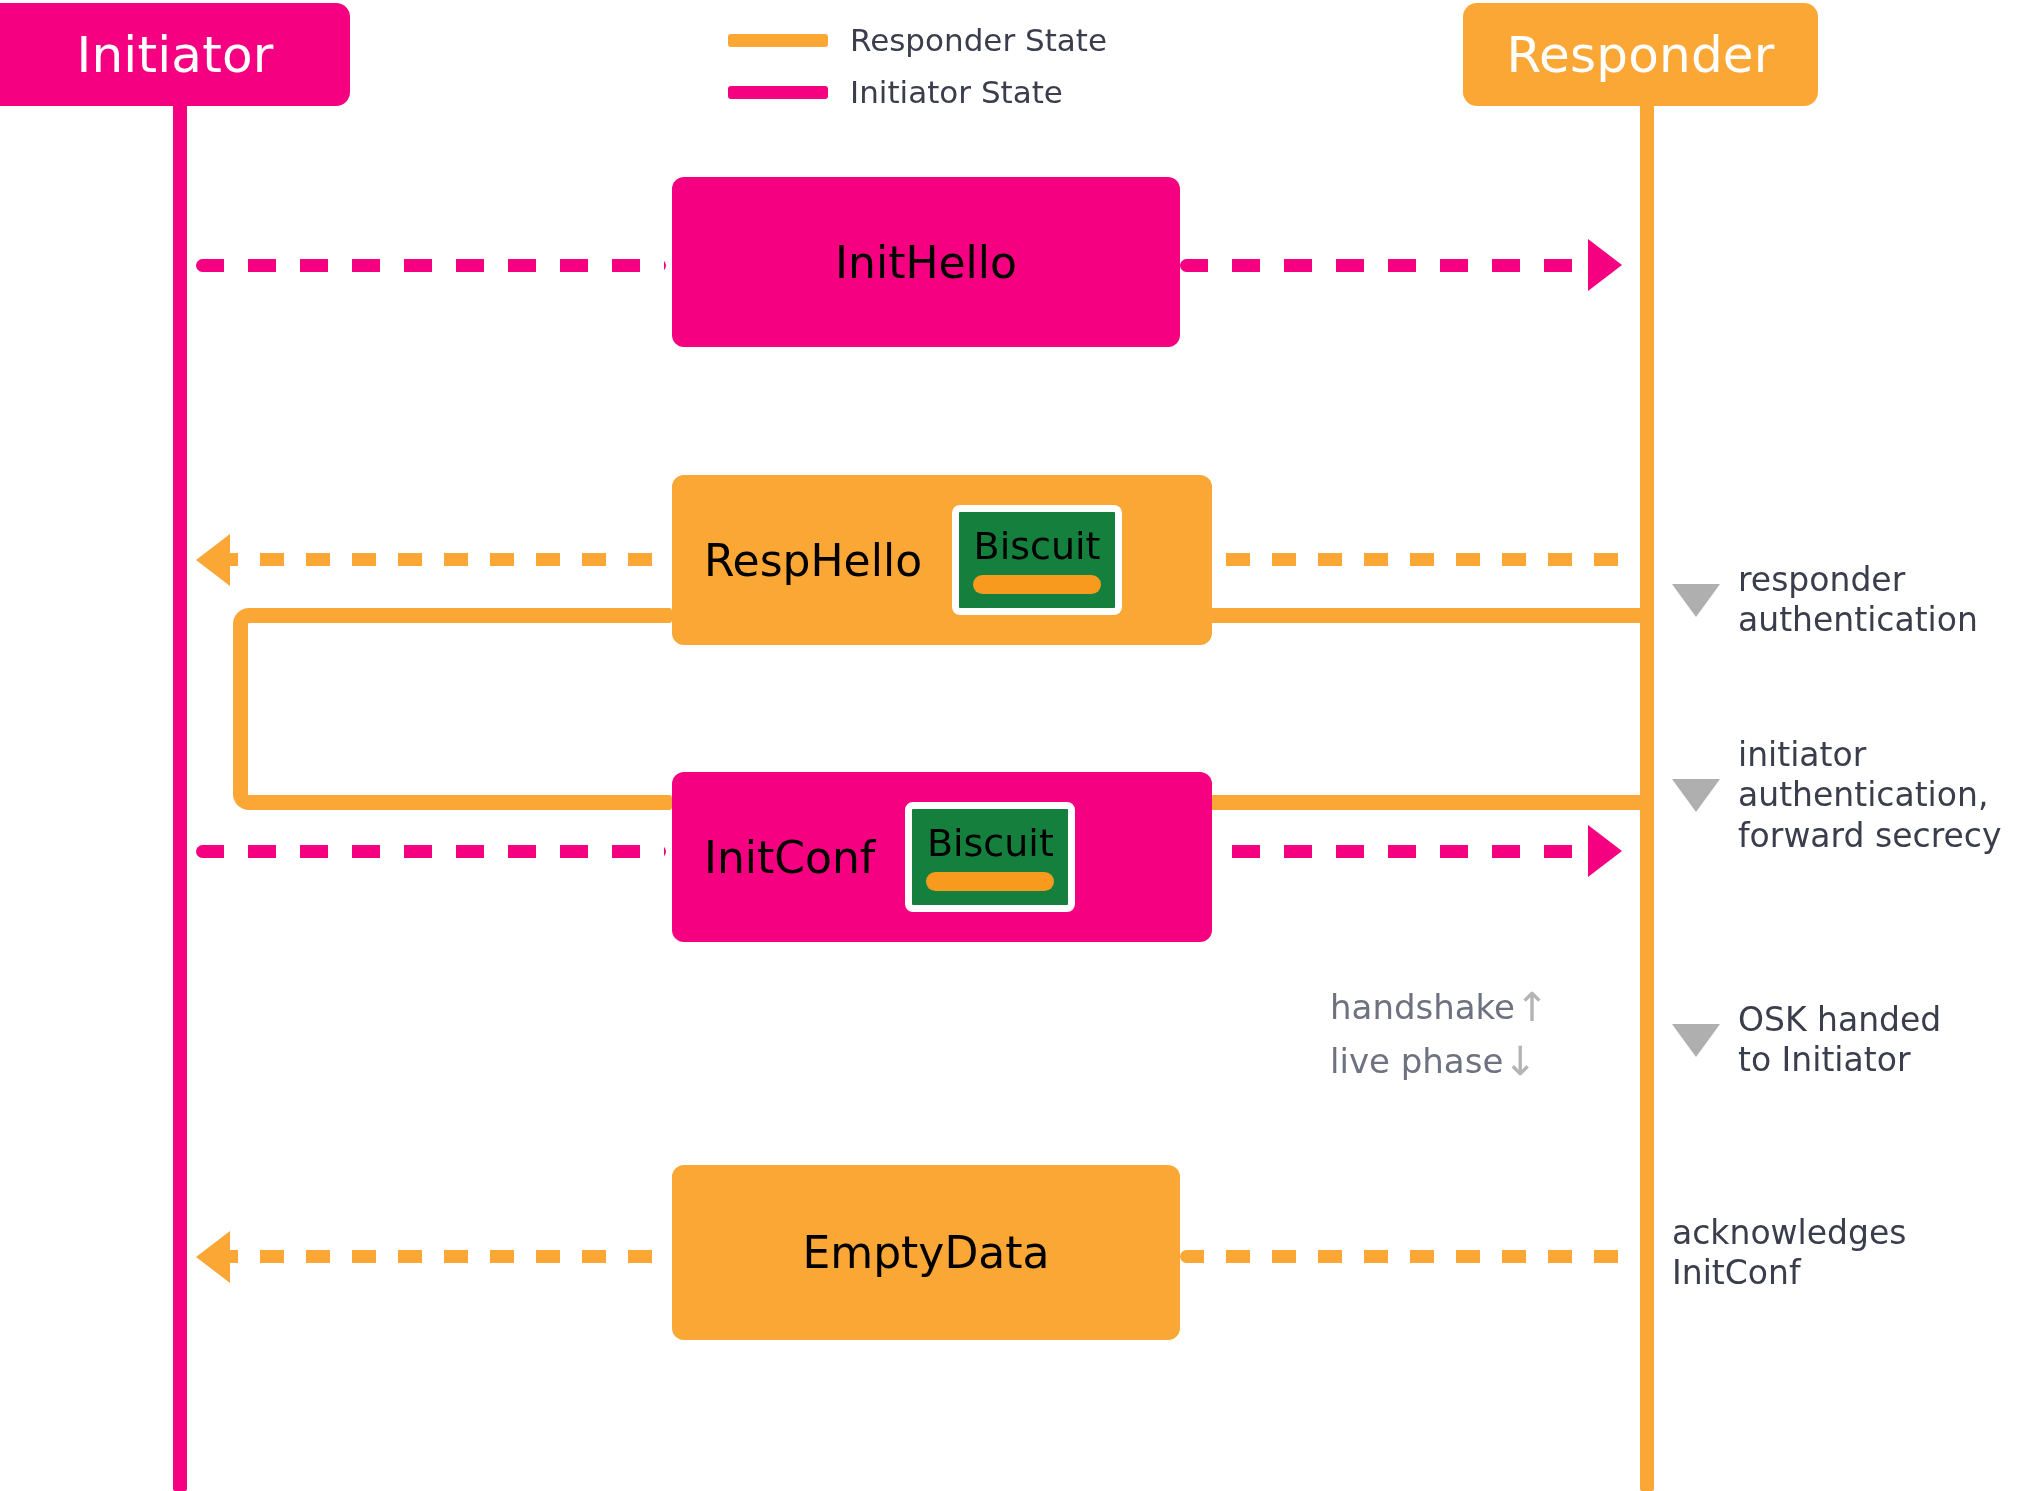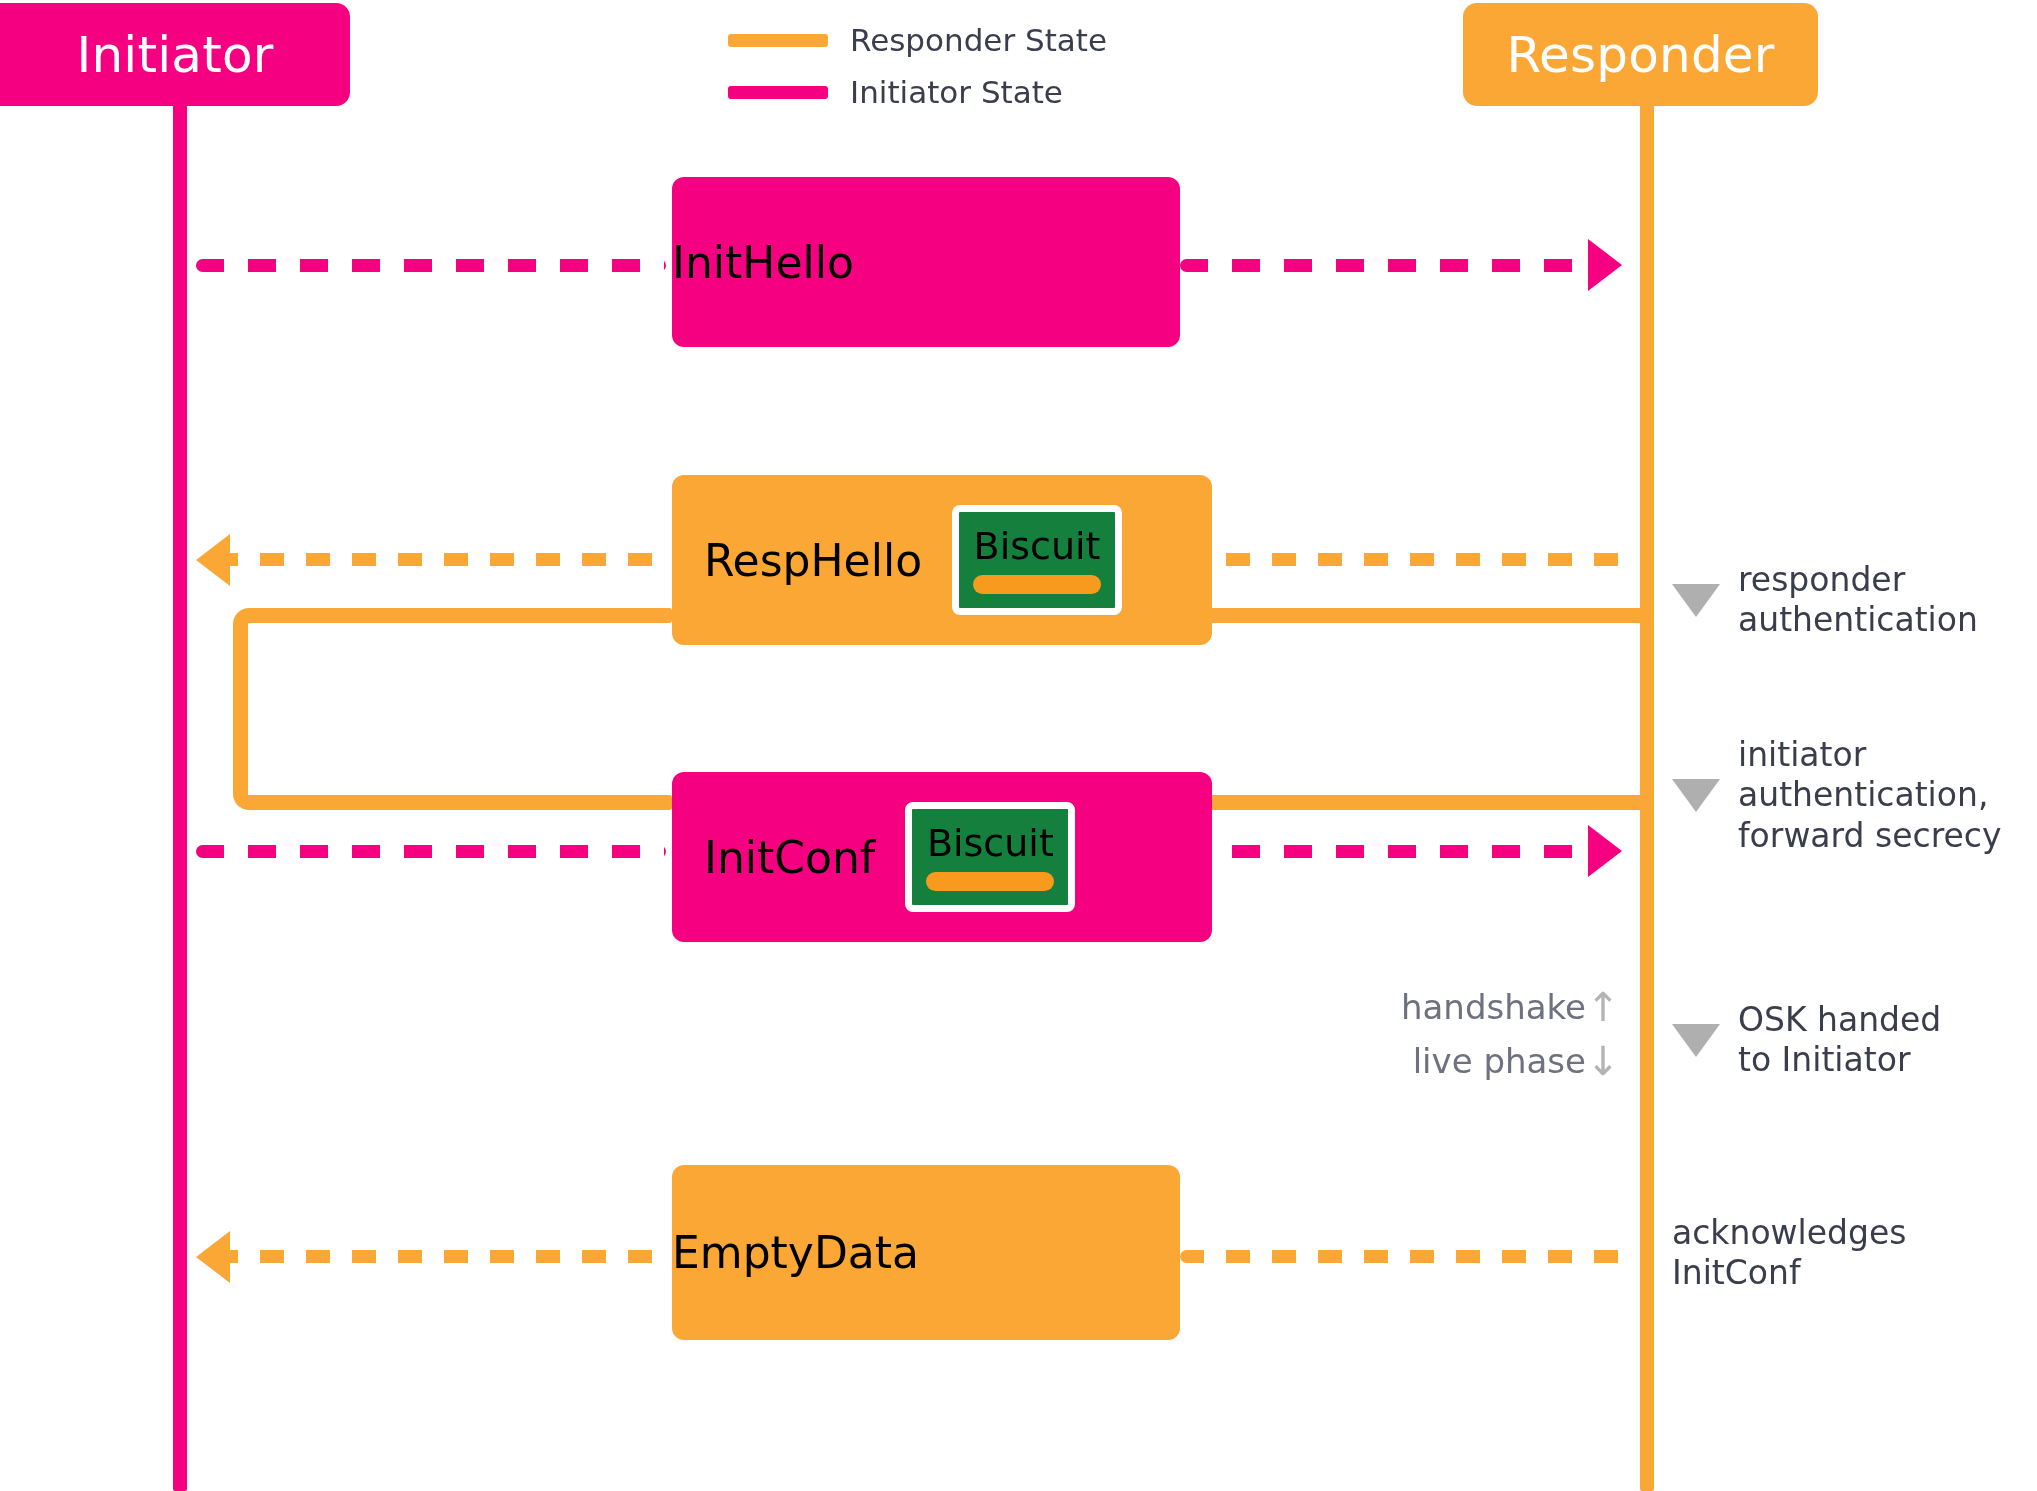--- a/index.html
+++ b/index.html
@@ -22,21 +22,21 @@
               font-size:50px;}
 
   
   .legend{position:absolute;left:728px;top:14px;}
   .legend-row{display:flex;align-items:center;height:52px;}
   .legend-swatch{width:100px;height:13px;border-radius:3px;margin-right:22px;}
   .legend-label{font-size:31px;color:#3A3E4C;white-space:nowrap;}
 
   
   .msgbox{position:absolute;border-radius:12px;display:flex;align-items:center;
-          color:#000000;font-size:44px;}
+          justify-content:center;color:#000000;font-size:44px;}
   .msg-pink{background:#F50081;}
   .msg-orange{background:#FBA736;}
   .msgbox .msglabel{white-space:nowrap;}
   .msgbox.with-biscuit{justify-content:flex-start;padding-left:32px;}
 
   
   .biscuit{display:flex;flex-direction:column;align-items:center;justify-content:center;
            background:#15803d;border:7px solid #ffffff;border-radius:8px;
            width:170px;height:110px;box-sizing:border-box;}
   .biscuit-label{font-size:38px;color:#000;line-height:1;}
@@ -62,21 +62,21 @@
   .corner-tl{border-right:none;border-bottom:none;border-top-left-radius:16px;}
   .corner-bl{border-right:none;border-top:none;border-bottom-left-radius:16px;}
 
   
   .annot{position:absolute;display:flex;align-items:center;}
   .tri{width:0;height:0;border-left:24px solid transparent;border-right:24px solid transparent;
        border-top:33px solid #AFAFAF;margin-right:18px;flex:none;}
   .annot-text{font-size:33px;line-height:1.22;color:#3A3E4C;white-space:pre-line;}
 
   .phase{position:absolute;color:#6E7280;font-size:34px;line-height:1.25;text-align:right;}
-  .phase-row{display:flex;align-items:center;justify-content:flex-end;height:54px;}
+  .phase-row{display:flex;align-items:center;height:54px;}
   .phase-arrow{width:34px;text-align:center;color:#B4B4B4;font-size:40px;line-height:1;}
 </style>
 </head>
 <body>
 
 <div class="stage">
 
   <div class="lifeline ll-init"></div>
   <div class="lifeline ll-resp"></div>
 

